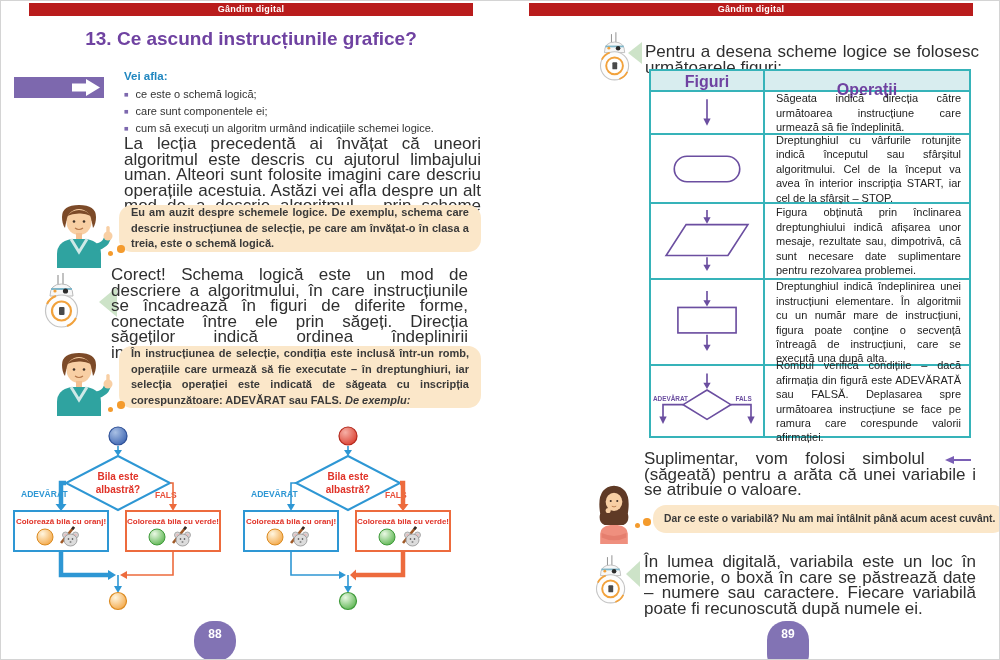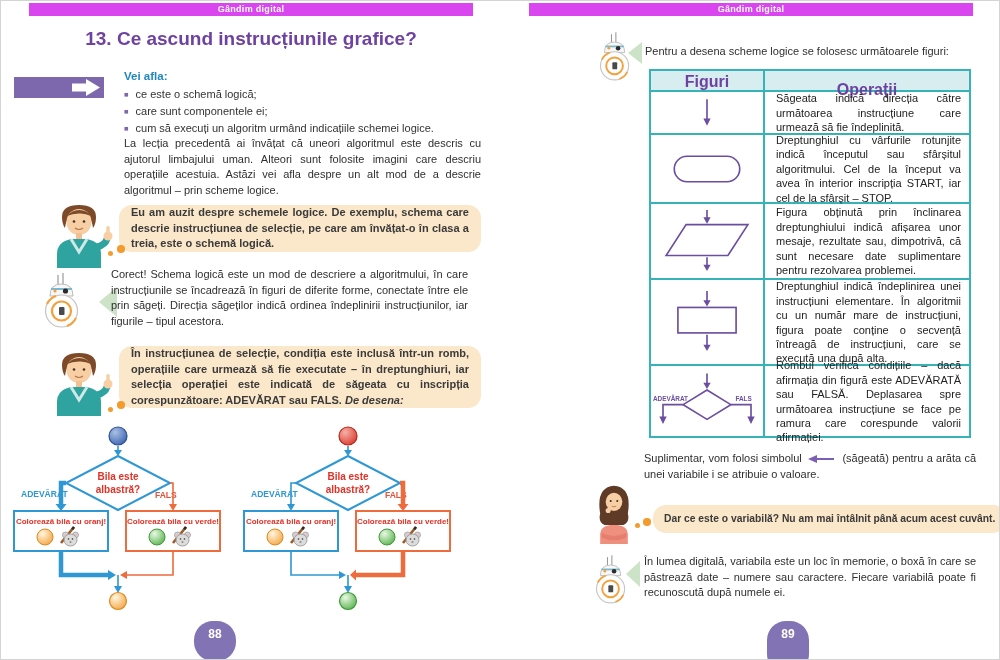--- a/index.html
+++ b/index.html
@@ -1,27 +1,27 @@
 <!DOCTYPE html>
 <html><head>
 <meta charset="utf-8">
 <style>
   * { margin:0; padding:0; box-sizing:border-box; }
   body { font-family:"Liberation Sans", sans-serif; background:#e9e9e9; }
   .spread { position:relative; width:1000px; height:660px; background:#ffffff;
             border:1px solid #d4d4d4; overflow:hidden; }
   .abs { position:absolute; }
-  .hbar { background:#d946ef; color:#fff; font-size:9px; font-weight:bold;
+  .hbar { background:#b91c1c; color:#fff; font-size:9px; font-weight:bold;
           text-align:center; line-height:13px; letter-spacing:.3px; }
   .title { color:#6f42a1; font-size:19px; font-weight:bold; text-align:center; }
   .vei-h { color:#2187c0; font-size:11.5px; font-weight:bold; }
   .vei-list { list-style:none; font-size:11px; color:#333; }
   .vei-list li { margin-bottom:2.5px; line-height:14px; }
   .vei-list li::before { content:"■"; color:#7d68ae; font-size:7.5px; margin-right:7px; vertical-align:1.5px; }
-  .para { font-size:11px; line-height:15.6px; color:#2f2f2f; text-align:justify; }
+  .para { font-size:17px; line-height:15.6px; color:#2f2f2f; text-align:justify; }
   .bubble { background:#fbe7c9; border-radius:13px; padding:0 12px; font-size:11px;
             line-height:15.6px; color:#3a3a3a; font-weight:600; text-align:justify; }
   .bubble .it { font-style:italic; }
   .dot { position:absolute; border-radius:50%; background:#f49b2d; }
   .banner { background:#7d68ae; }
   .pnum { background:#8273b4; color:#fff; font-size:12px; font-weight:bold;
           text-align:center; line-height:26px;border-radius:19px; }
   
   .ftable { border:2px solid #36b3b9; }
   .trow { display:flex; border-bottom:2px solid #36b3b9; }
@@ -138,21 +138,21 @@
         <circle cx="45" cy="19.5" r="1.3" fill="#41332a"></circle>
       <path d="M36,26 Q40,29 44,26" stroke="#b5774a" stroke-width="1.2" fill="none"></path>
       <rect x="37" y="31" width="6" height="6" fill="#f3c091"></rect>
       <path d="M18,66 V52 Q18,40 32,37 H48 Q62,40 62,52 V66 Z" fill="#2fa3a0"></path>
       <path d="M32,37 L40,50 L48,37" stroke="#cfe9e7" stroke-width="3" fill="none"></path>
       <path d="M58,45 Q66,43 68,37" stroke="#2fa3a0" stroke-width="7" stroke-linecap="round" fill="none"></path>
       <circle cx="69" cy="34" r="4.5" fill="#f8cfa4"></circle>
       <rect x="67.3" y="24" width="3.4" height="9" rx="1.6" fill="#f8cfa4"></rect>
     </svg>
     <div class="abs bubble" style="left:118px;top:345px;width:362px;">
-      <span>În instrucțiunea de selecție, condiția este inclusă într-un romb, operațiile care urmează să fie executate – în dreptunghiuri, iar selecția operației este indicată de săgeata cu inscripția corespunzătoare: ADEVĂRAT sau FALS. </span><span class="it">De desena:</span>
+      <span>În instrucțiunea de selecție, condiția este inclusă într-un romb, operațiile care urmează să fie executate – în dreptunghiuri, iar selecția operației este indicată de săgeata cu inscripția corespunzătoare: ADEVĂRAT sau FALS. </span><span class="it">De exemplu:</span>
     </div>
     <div class="dot" style="left:107px;top:406px;width:5px;height:5px;"></div>
     <div class="dot" style="left:116px;top:400px;width:7.5px;height:7.5px;"></div>
 
     <svg class="abs" style="left:8px;top:424px;" width="222" height="186" viewBox="0 0 222 186">
       <circle cx="109" cy="11" r="9" fill="url(#gc-blue)" stroke="#2d4f96" stroke-width="1.2"></circle>
       <line x1="109" y1="21" x2="109" y2="25" stroke="#2e97d4" stroke-width="1.6"></line>
       <polygon points="105,25 113,25 109,31" fill="#2e97d4"></polygon>
       <polygon points="109,31 161,58 109,85 57,58" fill="#ffffff" stroke="#2e97d4" stroke-width="2"></polygon>
       <text x="109" y="55" text-anchor="middle" font-size="10" font-weight="bold" fill="#e03227">Bila este</text>

